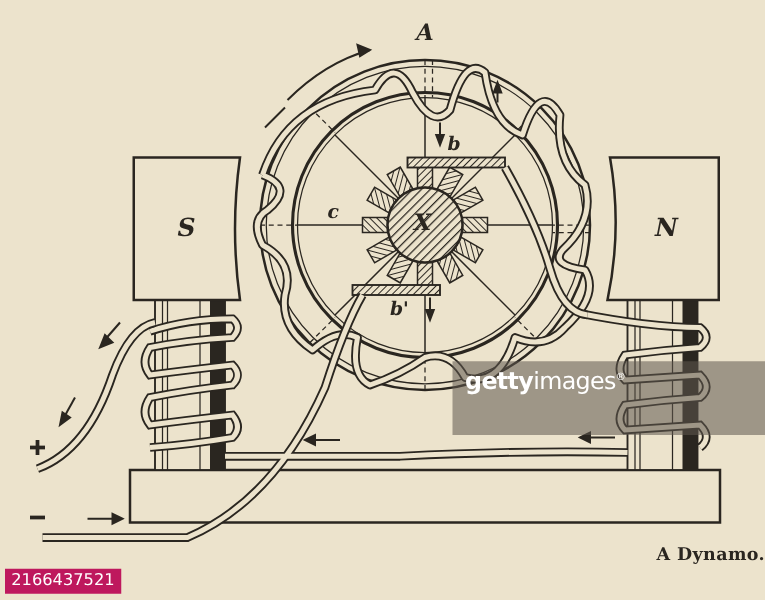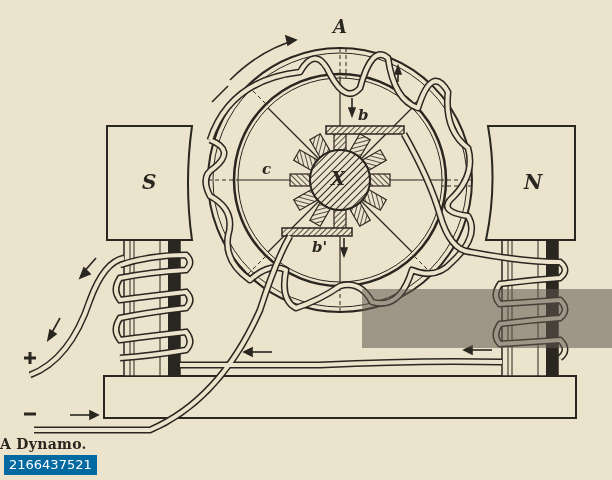--- a/index.html
+++ b/index.html
@@ -1,26 +1,26 @@
 <!DOCTYPE html>
 <html><head>
   <meta charset="utf-8">
   <style>
     html, body { margin:0; padding:0; }
     body { width:612px; height:480px; overflow:hidden; background:#ece3cc; position:relative; font-family:"DejaVu Serif", serif; }
     .canvas { position:absolute; left:0; top:0; width:612px; height:480px; background:#ece3cc; }
     svg.art { position:absolute; left:0; top:0; }
     .lbl { position:absolute; color:#2a2620; font-family:"DejaVu Serif", serif; font-style:italic; font-weight:bold; }
-    .caption { position:absolute; left:0; width:612px; top:436px; text-align:left; font-family:"DejaVu Serif", serif; font-weight:bold; font-size:14px; color:#2a2620; letter-spacing:0.3px; }
+    .caption { position:absolute; left:0; width:612px; top:436px; text-align:right; font-family:"DejaVu Serif", serif; font-weight:bold; font-size:14px; color:#2a2620; letter-spacing:0.3px; }
     .wm-band { position:absolute; left:362px; top:289px; width:250px; height:59px; background:rgba(95,88,78,0.55); }
     .wm-logo { position:absolute; left:372px; top:294px; font-family:"DejaVu Sans", sans-serif; font-size:19px; color:#ffffff; letter-spacing:-0.5px; }
     .wm-logo b { font-weight:bold; }
     .wm-logo span { font-weight:normal; }
     .wm-credit { position:absolute; left:372px; top:320px; font-family:"DejaVu Sans", sans-serif; font-size:13px; font-weight:bold; color:#ffffff; }
-    .id-badge { position:absolute; left:4px; top:455px; height:20px; padding:0 5px; background:#0369a1; color:#ffffff; font-family:"DejaVu Sans", sans-serif; font-size:13px; line-height:20px; }
+    .id-badge { position:absolute; left:4px; top:455px; height:20px; padding:0 5px; background:#be185d; color:#ffffff; font-family:"DejaVu Sans", sans-serif; font-size:13px; line-height:20px; }
   </style>
 </head>
 <body>
 
 <div class="canvas">
 
   <svg class="art" width="612" height="480" viewBox="0 0 612 480">
     <defs>
       <pattern id="hatch" width="5" height="5" patternUnits="userSpaceOnUse" patternTransform="rotate(45)">
         <rect width="5" height="5" fill="#ece3cc"></rect>
@@ -181,15 +181,18 @@
   <div class="lbl" style="left:358px;top:106px;font-size:15px;">b</div>
   <div class="lbl" style="left:312px;top:238px;font-size:15px;">b'</div>
   <div class="lbl" style="left:262px;top:160px;font-size:15px;">c</div>
   <div class="lbl" style="left:331px;top:168px;font-size:18px;">X</div>
   <div class="lbl" style="left:142px;top:170px;font-size:20px;">S</div>
   <div class="lbl" style="left:524px;top:170px;font-size:20px;">N</div>
 
   <div class="caption">A Dynamo.</div>
 
   <div class="wm-band"></div>
+  <div class="wm-logo">
+    <b>getty</b><span>images</span><sup style="font-size:8px">®</sup>
+  </div>
   <div class="id-badge">2166437521</div>
 
 </div>
 
 </body></html>

